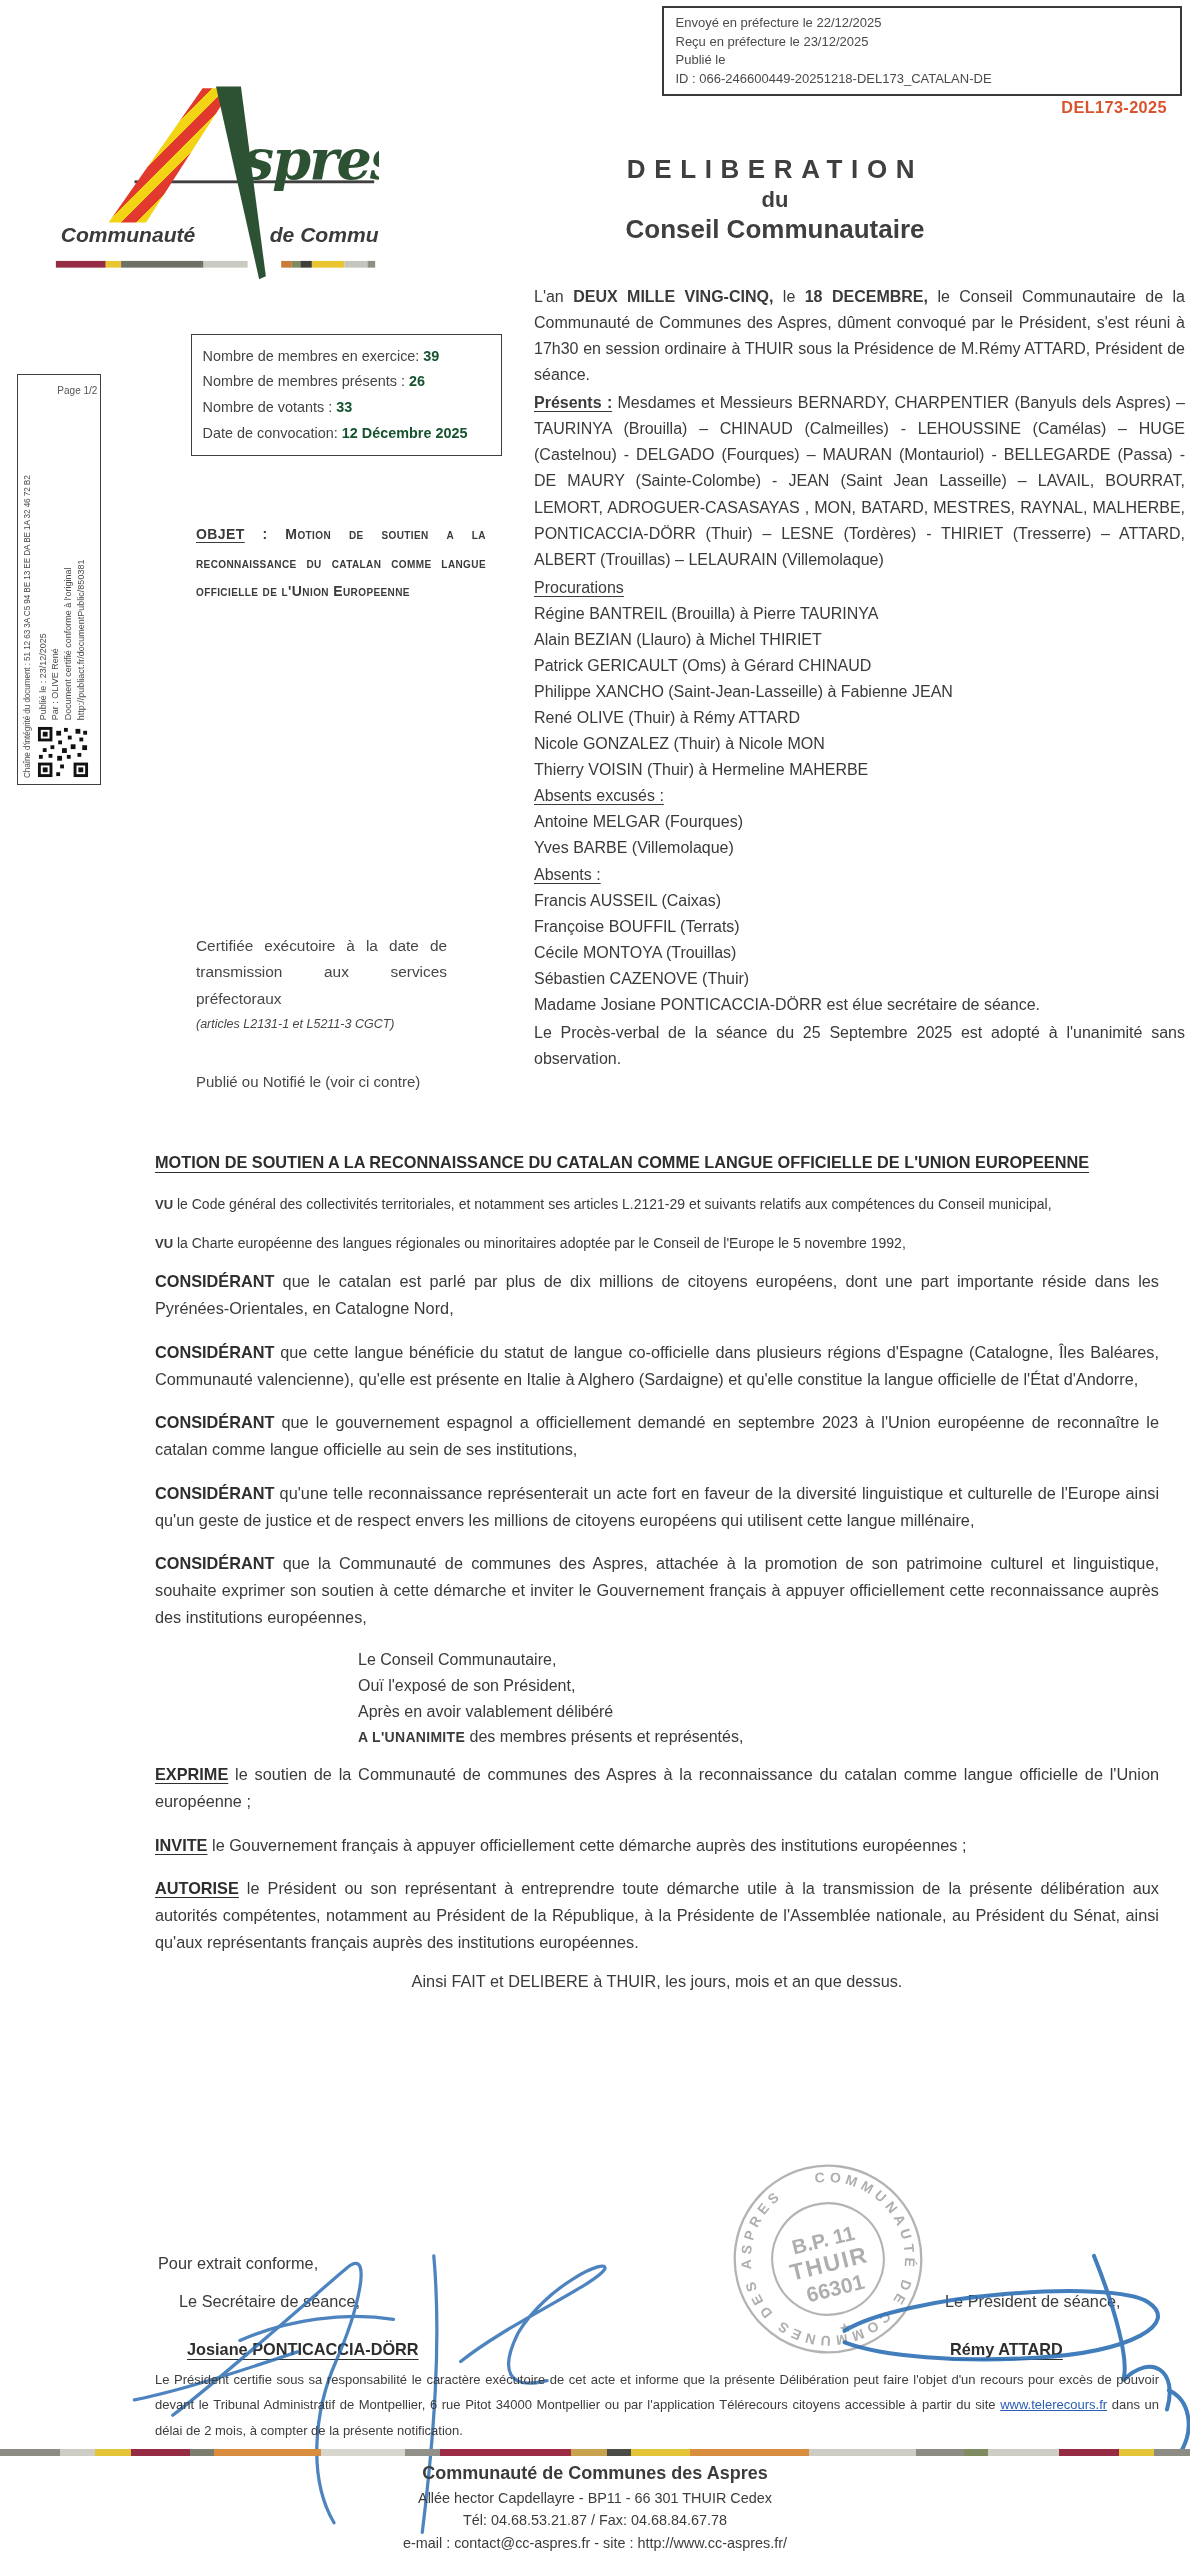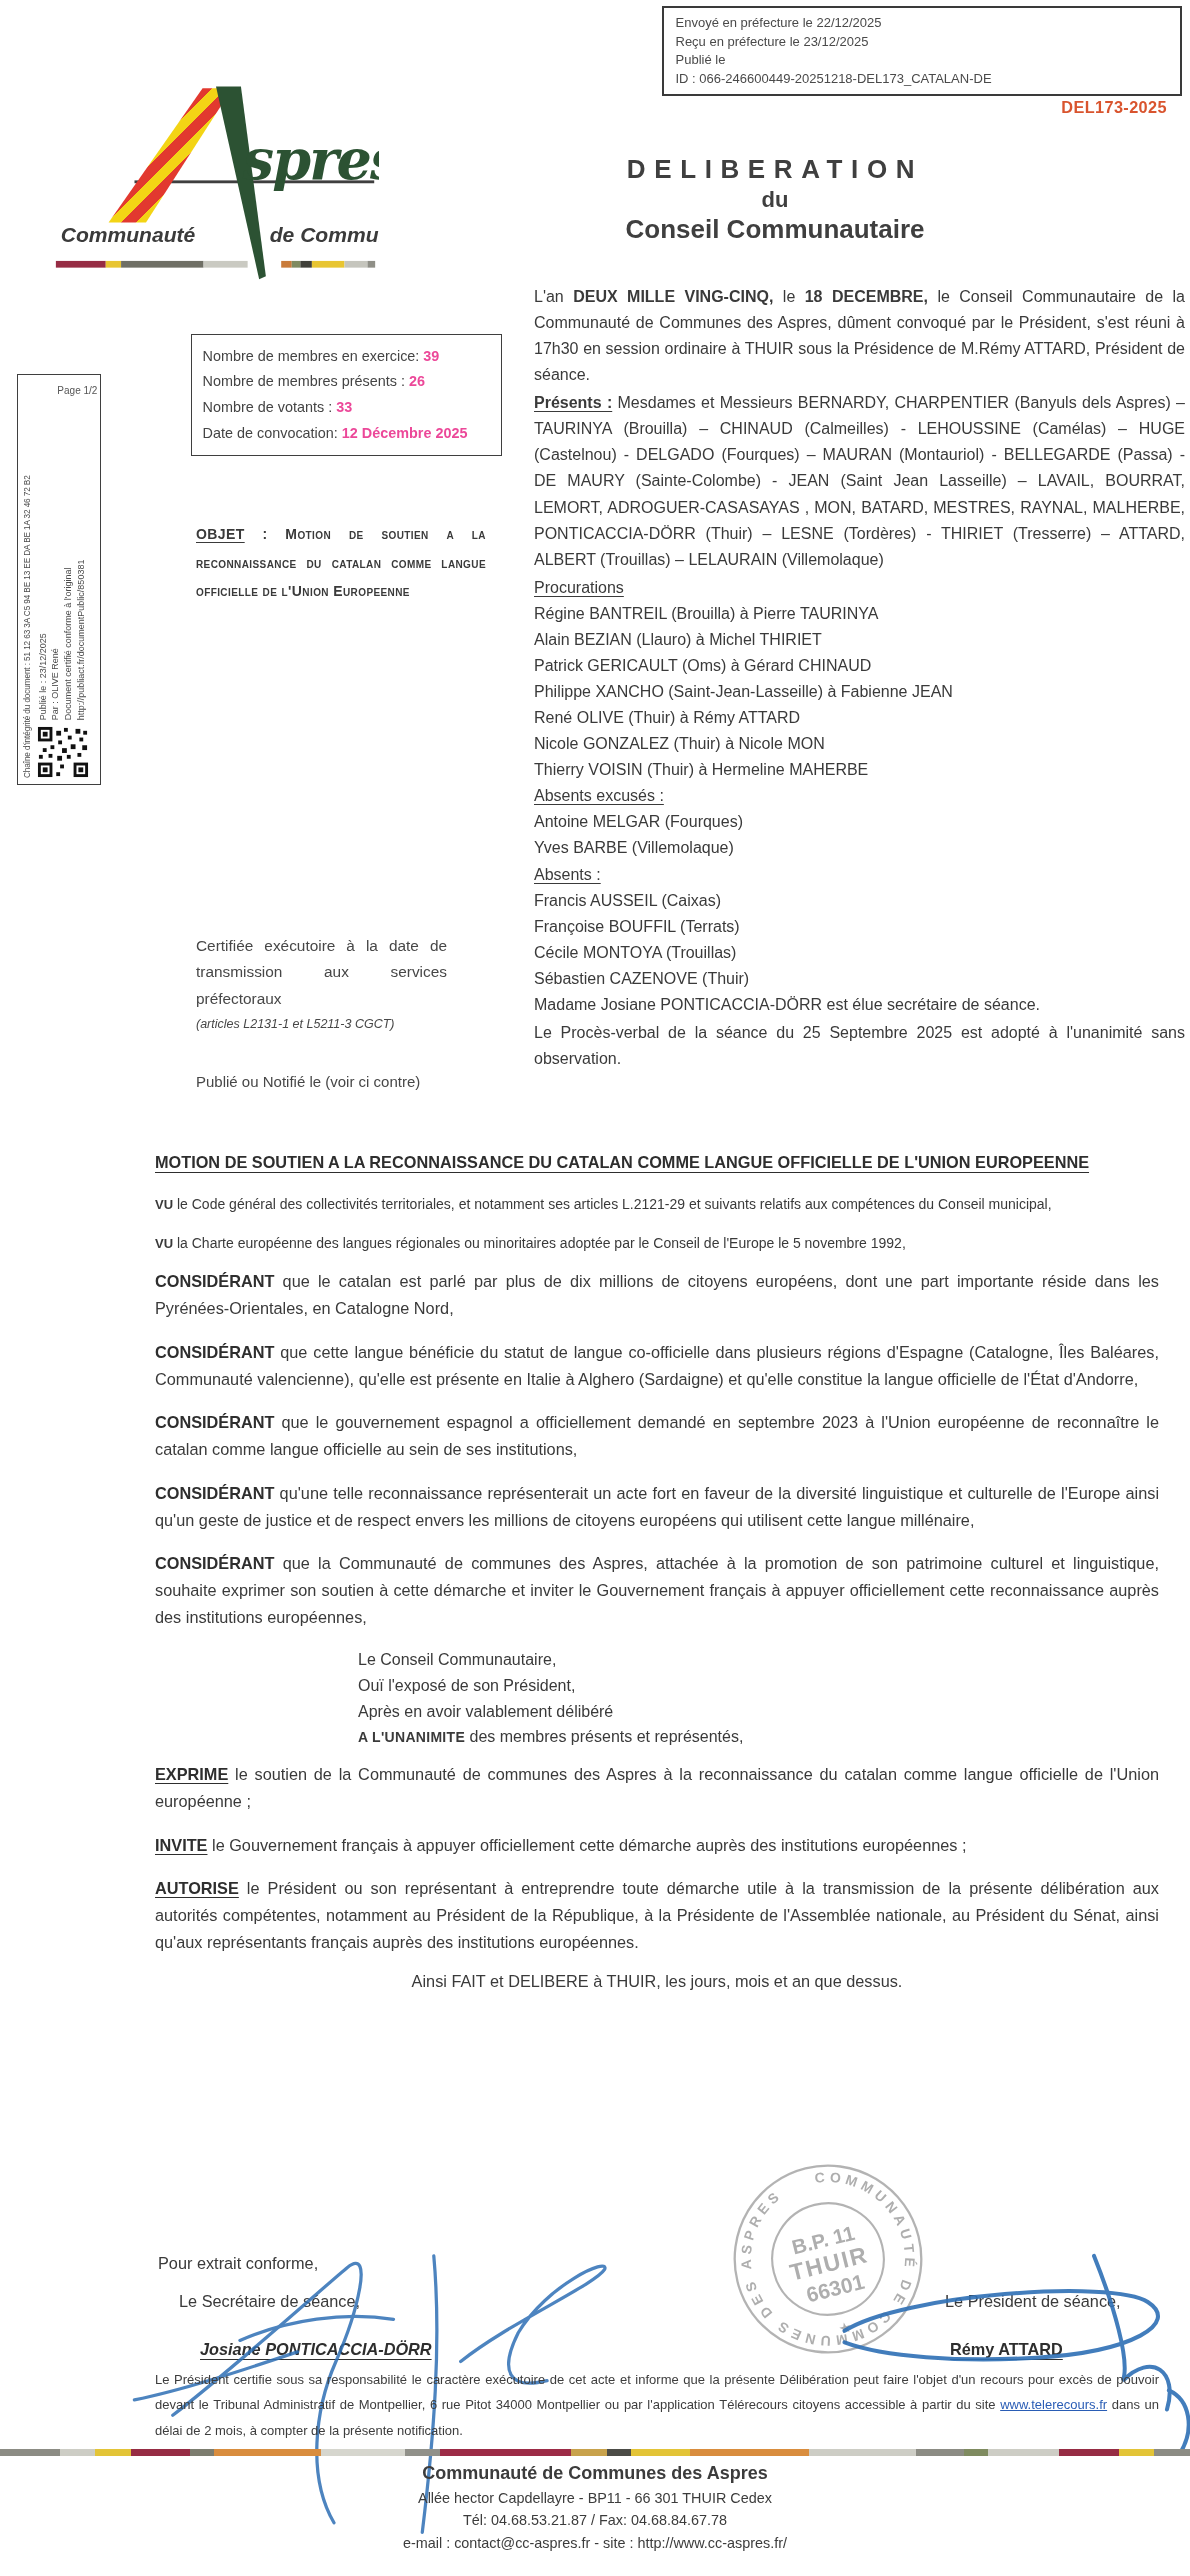--- a/index.html
+++ b/index.html
@@ -22,21 +22,21 @@
   
   .title-block{position:absolute;left:535px;top:154px;width:480px;text-align:center;color:#3f3f3f;}
   .title-l1{font-weight:700;font-size:26px;letter-spacing:8.6px;}
   .title-l2{font-weight:700;font-size:22px;margin-top:1.9px;}
   .title-l3{font-weight:700;font-size:26px;margin-top:1px;}
   
   .info-box{
     position:absolute;left:191px;top:334px;width:311px;box-sizing:border-box;
     border:1.9px solid #3f3f3f;padding:8.6px 10.6px;font-size:14.4px;line-height:1.78;color:#444;
   }
-  .info-box b{color:#ec4899;}
+  .info-box b{color:#14532d;}
   
   .objet{
     position:absolute;left:196px;top:520px;width:290px;font-weight:700;
     font-size:14px;line-height:2.05;text-align:justify;color:#3a3a3a;
     font-variant:small-caps;letter-spacing:0.4px;
   }
   .objet .u{text-decoration:underline;text-underline-offset:2.9px;}
   
   .side-strip{
     position:absolute;left:17.3px;top:374px;width:84px;height:411px;box-sizing:border-box;
@@ -260,21 +260,21 @@
   <p class="decision"><span class="lead-u">EXPRIME</span><span> le soutien de la Communauté de communes des Aspres à la reconnaissance du catalan comme langue officielle de l'Union européenne ;</span></p>
   <p class="decision"><span class="lead-u">INVITE</span><span> le Gouvernement français à appuyer officiellement cette démarche auprès des institutions européennes ;</span></p>
   <p class="decision"><span class="lead-u">AUTORISE</span><span> le Président ou son représentant à entreprendre toute démarche utile à la transmission de la présente délibération aux autorités compétentes, notamment au Président de la République, à la Présidente de l'Assemblée nationale, au Président du Sénat, ainsi qu'aux représentants français auprès des institutions européennes.</span></p>
 
   <div class="closing">Ainsi FAIT et DELIBERE à THUIR, les jours, mois et an que dessus.</div>
 </div>
 
 <div class="sig-text" style="left:158px;top:2254px;">Pour extrait conforme,</div>
 <div class="sig-text" style="left:179px;top:2292px;">Le Secrétaire de séance,</div>
 <div class="sig-text" style="left:945px;top:2292px;">Le Président de séance,</div>
-<div class="sig-name" style="left:200px;top:2340px;font-style:italic;">Josiane PONTICACCIA-DÖRR</div>
+<div class="sig-name" style="left:187px;top:2340px;">Josiane PONTICACCIA-DÖRR</div>
 <div class="sig-name" style="left:950px;top:2340px;">Rémy ATTARD</div>
 
 <svg class="stamp-svg" width="202" height="202" viewBox="0 0 210 210">
   <defs>
     <path id="ringPath" d="M105,25 a80,80 0 1,1 -0.01,0"></path>
   </defs>
   <g opacity="0.72" transform="rotate(-14 105 105)" stroke="none">
     <circle cx="105" cy="105" r="97" fill="none" stroke="#979797" stroke-width="2.4"></circle>
     <circle cx="105" cy="105" r="58" fill="none" stroke="#979797" stroke-width="2.2"></circle>
     <text font-size="14.5" fill="#8f8f8f" letter-spacing="4.5" font-weight="700">

